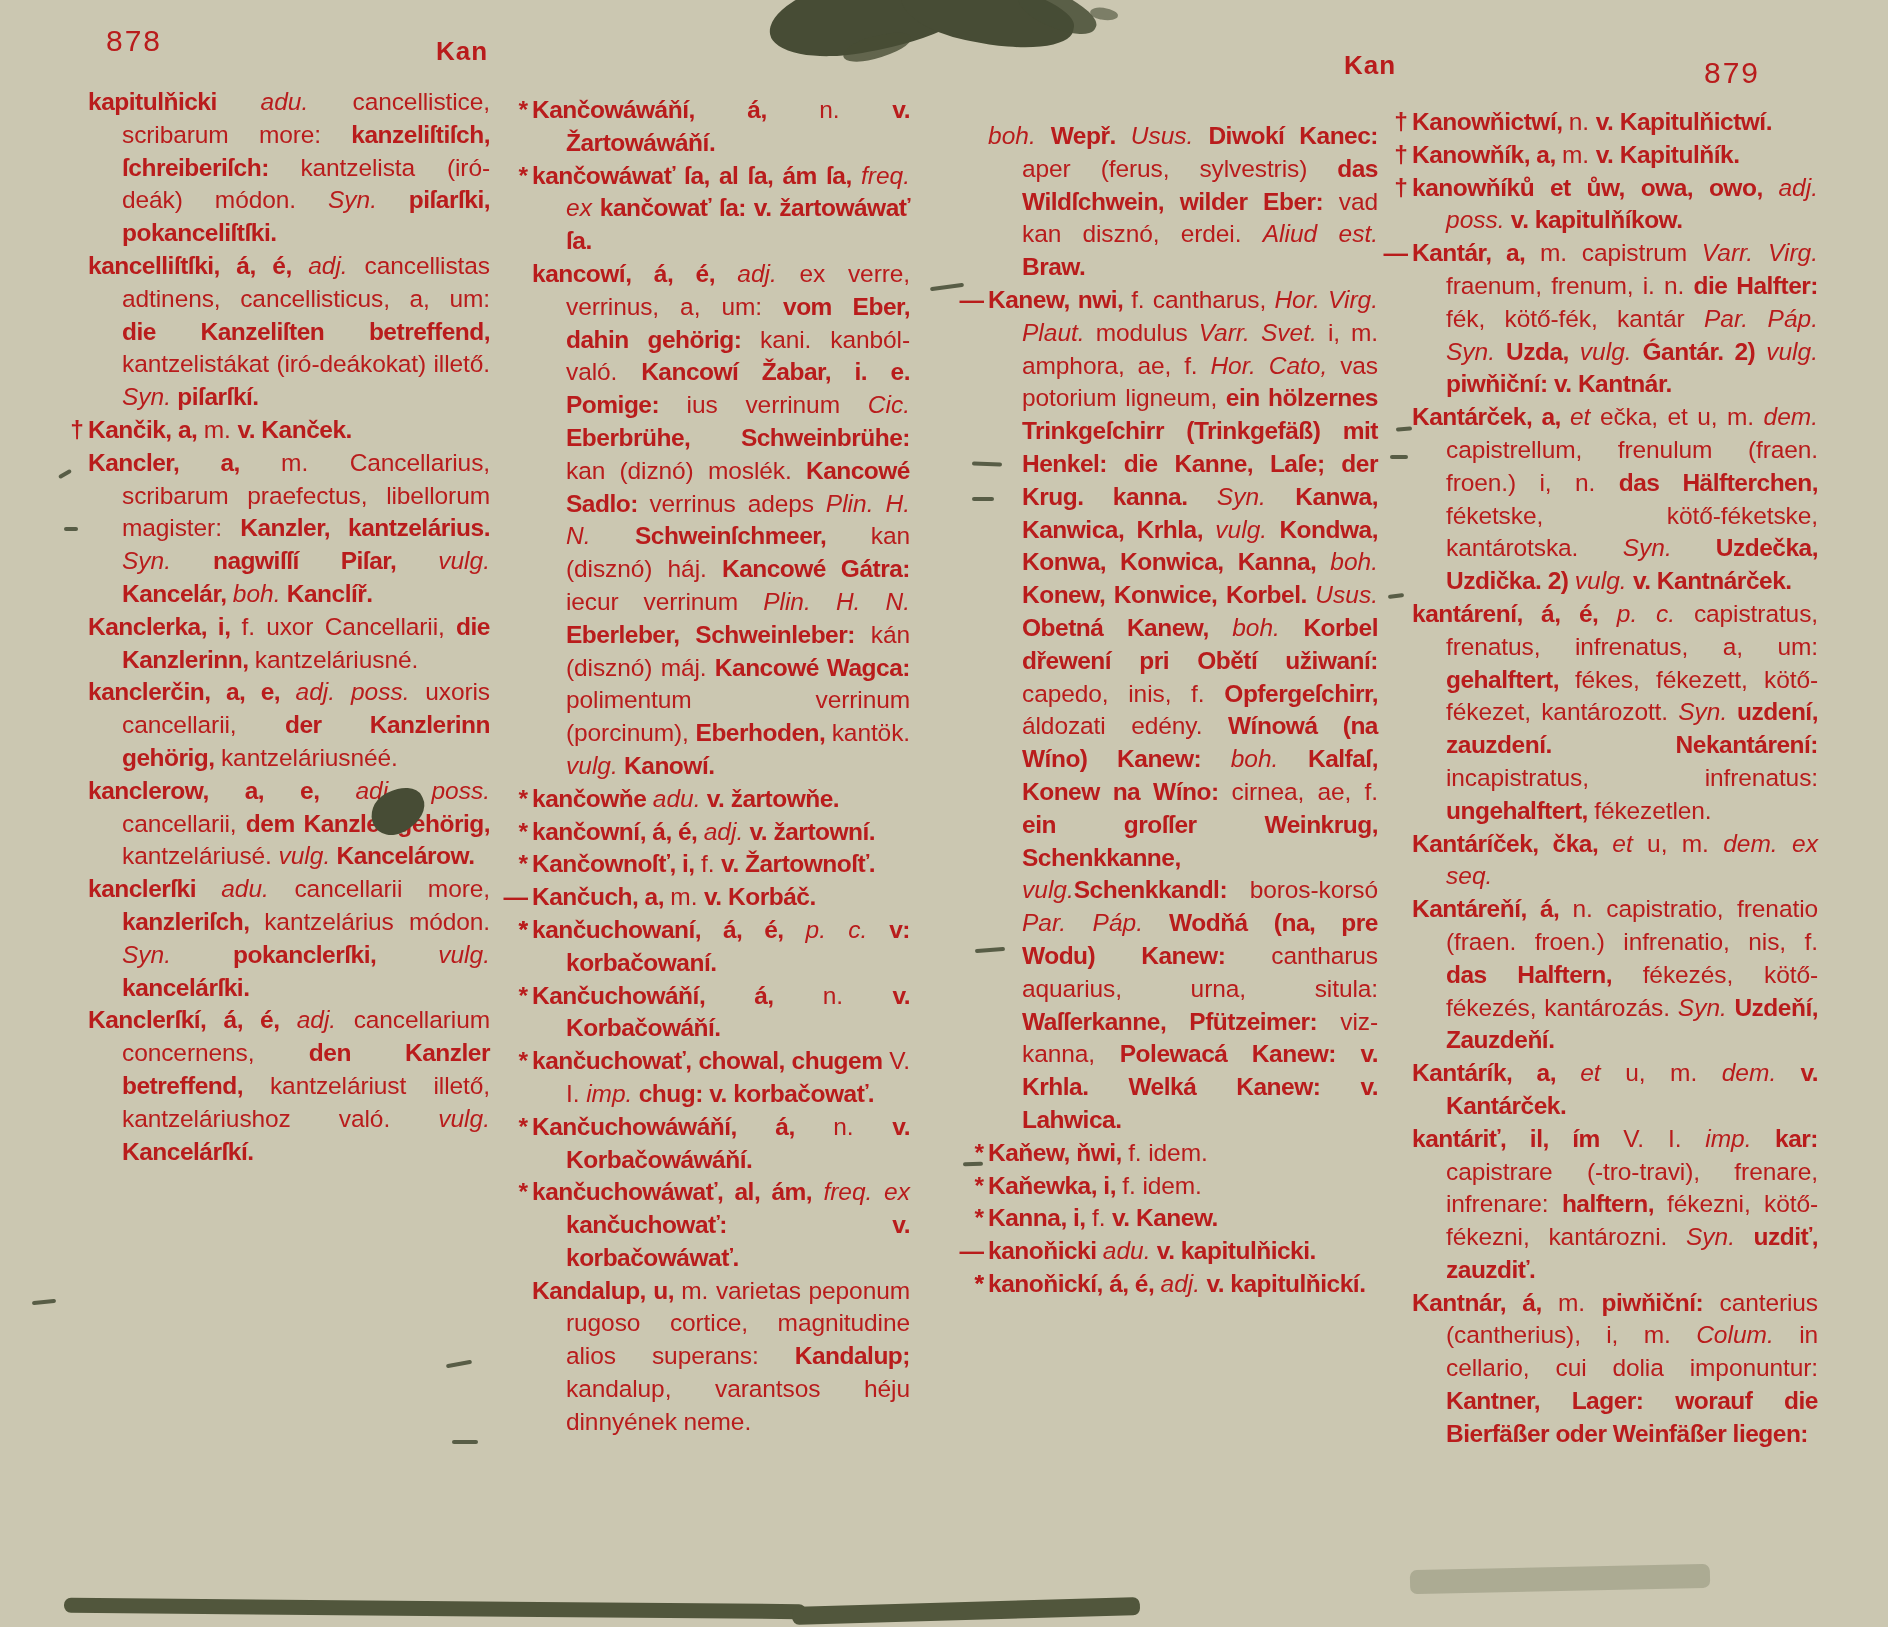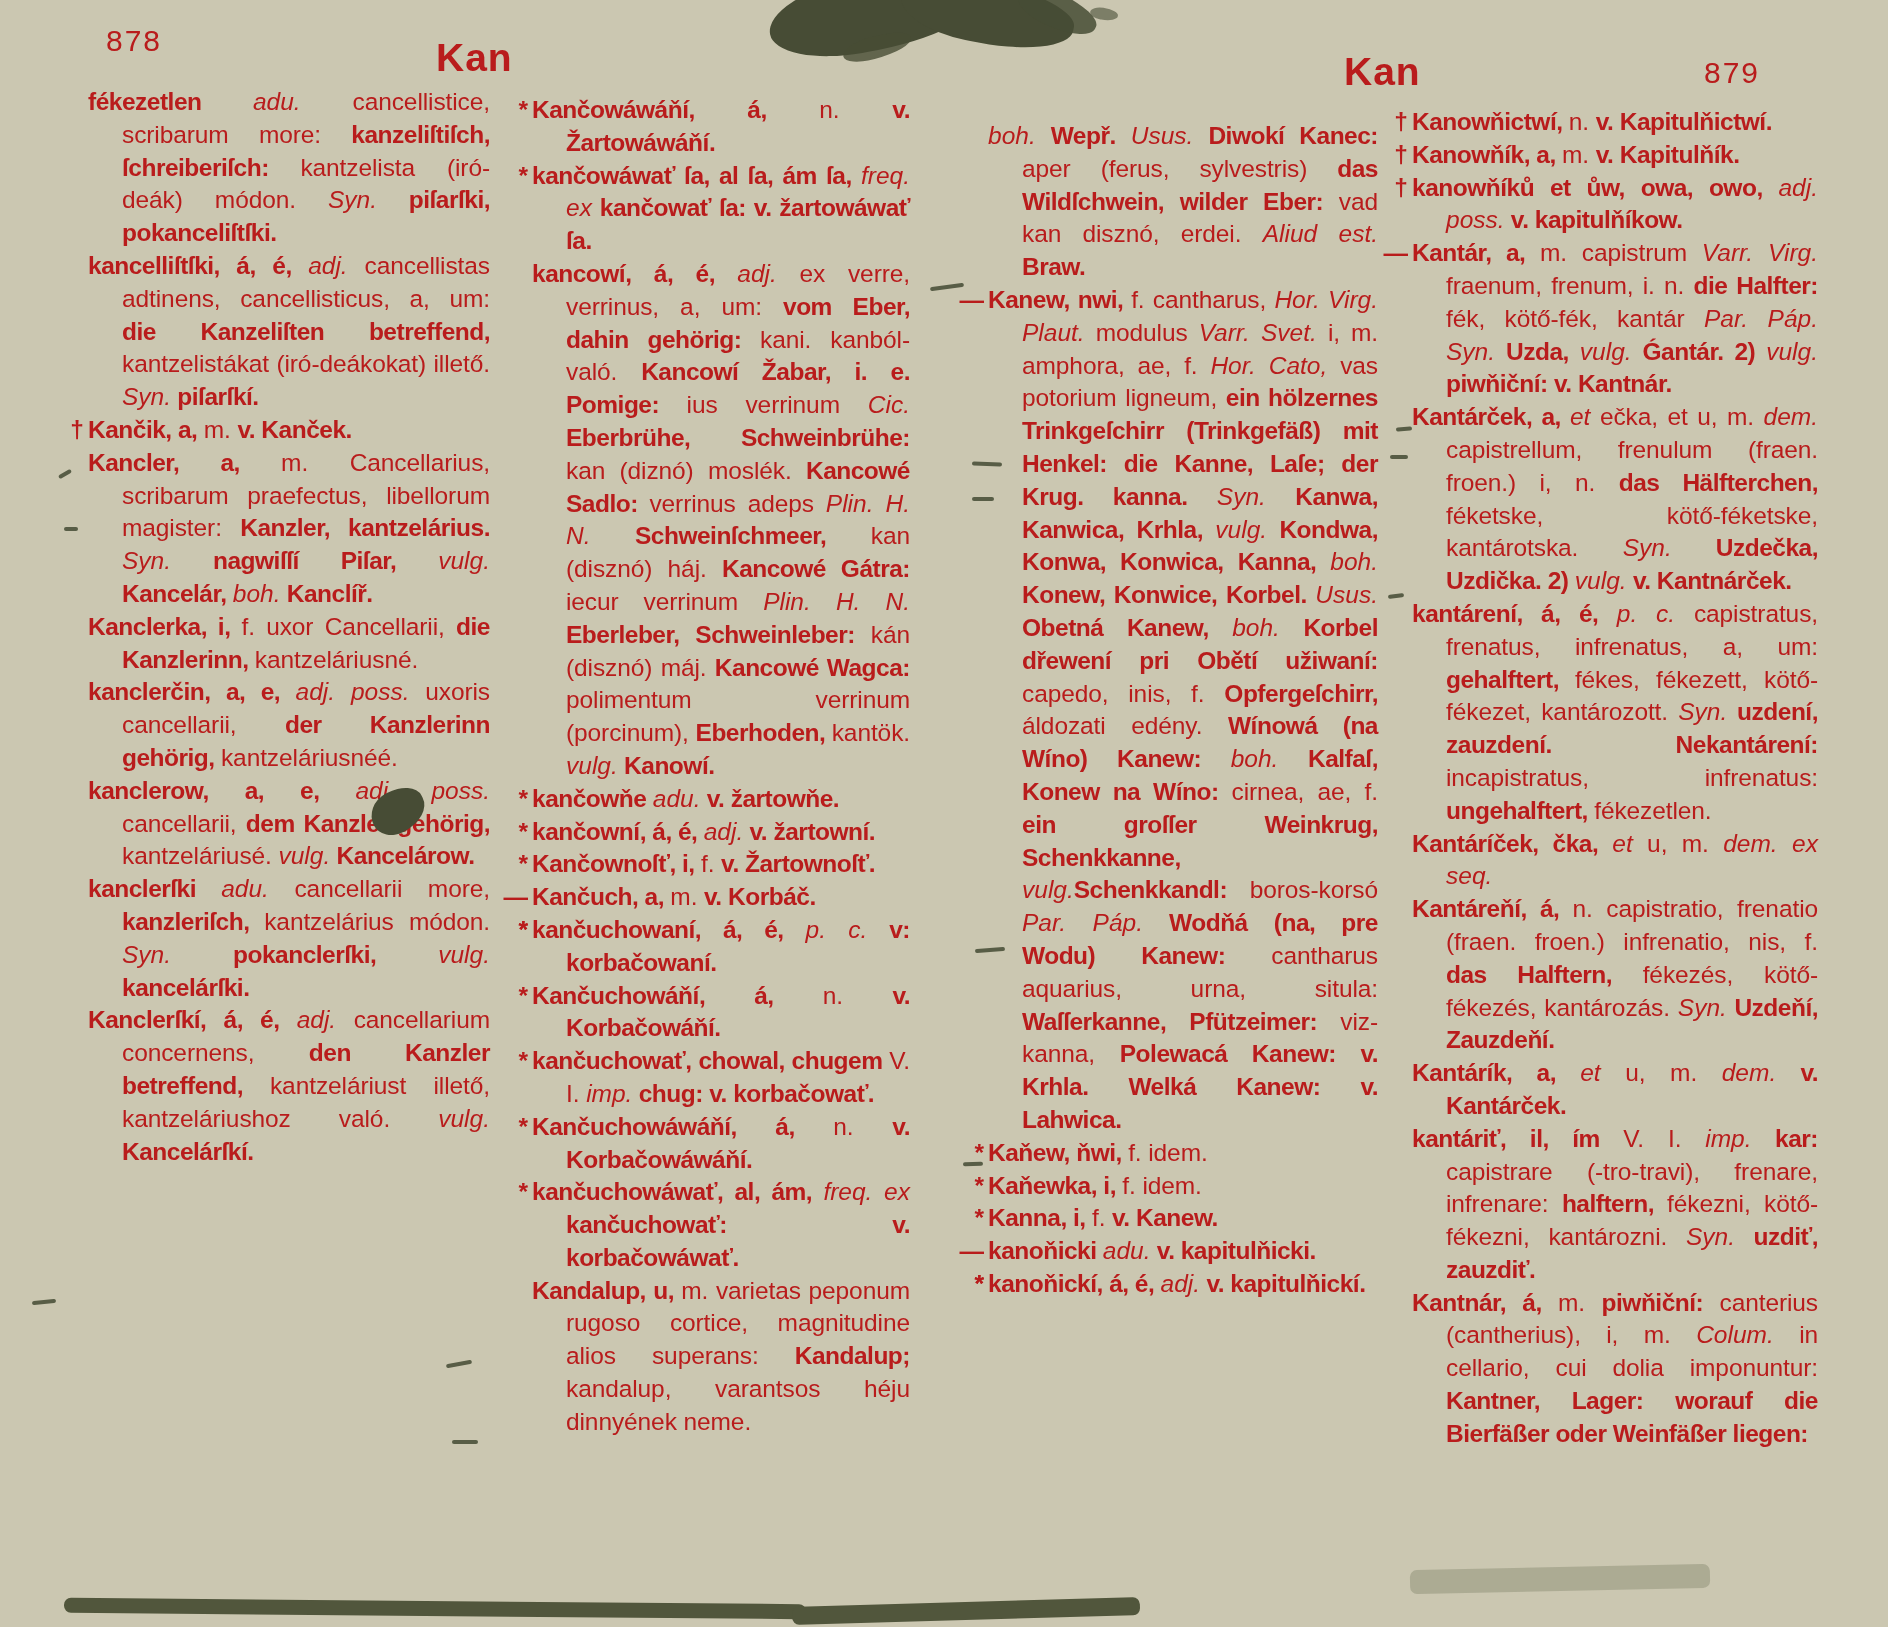--- a/index.html
+++ b/index.html
@@ -3,21 +3,21 @@
 <meta charset="utf-8">
 <style>
   html,body{margin:0;padding:0;background:#9a967f;}
   .scan{position:relative;width:1888px;height:1627px;overflow:hidden;
         background:#cbc7b1;
         background-image:radial-gradient(ellipse at 50% 42%, #d2ceba 0%, #cbc7b1 60%, #c2be a8 100%);
         font-family:Liberation Sans, sans-serif;color:#b91c1c;}
   .pn{position:absolute;font-size:30px;letter-spacing:2px;}
   #pn-left{left:106px;top:24px;}
   #pn-right{left:1704px;top:56px;}
-  .rh{position:absolute;font-weight:bold;font-size:39px;letter-spacing:1px;}
+  .rh{position:absolute;font-weight:bold;font-size:26px;letter-spacing:1px;}
   #rh-left{left:436px;top:36px;}
   #rh-right{left:1344px;top:50px;}
   .col{position:absolute;text-align:justify;font-size:24.5px;line-height:32.8px;}
   #col-l0{left:88px;top:86px;width:402px;}
   #col-l1{left:532px;top:94px;width:378px;}
   #col-r0{left:988px;top:120px;width:390px;}
   #col-r1{left:1412px;top:106px;width:406px;}
   .entry{margin:0;padding-left:34px;text-indent:-34px;position:relative;}
   .mk{position:absolute;left:-38px;top:0;width:34px;text-align:right;text-indent:0;
       font-weight:bold;}
@@ -31,21 +31,21 @@
 </head>
 <body>
 
 <div class="scan">
   <div class="pn" id="pn-left">878</div>
   <div class="rh" id="rh-left">Kan</div>
   <div class="rh" id="rh-right">Kan</div>
   <div class="pn" id="pn-right">879</div>
 
   <div class="col" id="col-l0">
-      <p class="entry"><span class="seg-b">fékezetlen </span><span class="seg-i">adu.</span><span class="seg-n"> cancellistice, scribarum more: </span><span class="seg-b">kanzeliſtiſch, ſchreiberiſch: </span><span class="seg-n">kantzelista (iró-deák) módon. </span><span class="seg-i">Syn.</span><span class="seg-b"> piſarſki, pokanceliſtſki.</span></p>
+      <p class="entry"><span class="seg-b">kapitulňicki </span><span class="seg-i">adu.</span><span class="seg-n"> cancellistice, scribarum more: </span><span class="seg-b">kanzeliſtiſch, ſchreiberiſch: </span><span class="seg-n">kantzelista (iró-deák) módon. </span><span class="seg-i">Syn.</span><span class="seg-b"> piſarſki, pokanceliſtſki.</span></p>
       <p class="entry"><span class="seg-b">kancelliſtſki, á, é, </span><span class="seg-i">adj.</span><span class="seg-n"> cancellistas adtinens, cancellisticus, a, um: </span><span class="seg-b">die Kanzeliſten betreffend, </span><span class="seg-n">kantzelistákat (iró-deákokat) illető. </span><span class="seg-i">Syn.</span><span class="seg-b"> piſarſkí.</span></p>
       <p class="entry"><span class="mk">†</span><span class="seg-b">Kančik, a, </span><span class="seg-n">m. </span><span class="seg-b">v. Kanček.</span></p>
       <p class="entry"><span class="seg-b">Kancler, a, </span><span class="seg-n">m. Cancellarius, scribarum praefectus, libellorum magister: </span><span class="seg-b">Kanzler, kantzelárius. </span><span class="seg-i">Syn.</span><span class="seg-b"> nagwiſſí Piſar, </span><span class="seg-i">vulg.</span><span class="seg-b"> Kancelár, </span><span class="seg-i">boh.</span><span class="seg-b"> Kanclíř.</span></p>
       <p class="entry"><span class="seg-b">Kanclerka, i, </span><span class="seg-n">f. uxor Cancellarii, </span><span class="seg-b">die Kanzlerinn, </span><span class="seg-n">kantzeláriusné.</span></p>
       <p class="entry"><span class="seg-b">kanclerčin, a, e, </span><span class="seg-i">adj. poss.</span><span class="seg-n"> uxoris cancellarii, </span><span class="seg-b">der Kanzlerinn gehörig, </span><span class="seg-n">kantzeláriusnéé.</span></p>
       <p class="entry"><span class="seg-b">kanclerow, a, e, </span><span class="seg-i">adj. poss.</span><span class="seg-n"> cancellarii, </span><span class="seg-b">dem Kanzler gehörig, </span><span class="seg-n">kantzeláriusé. </span><span class="seg-i">vulg.</span><span class="seg-b"> Kancelárow.</span></p>
       <p class="entry"><span class="seg-b">kanclerſki </span><span class="seg-i">adu.</span><span class="seg-n"> cancellarii more, </span><span class="seg-b">kanzleriſch, </span><span class="seg-n">kantzelárius módon. </span><span class="seg-i">Syn.</span><span class="seg-b"> pokanclerſki, </span><span class="seg-i">vulg.</span><span class="seg-b"> kancelárſki.</span></p>
       <p class="entry"><span class="seg-b">Kanclerſkí, á, é, </span><span class="seg-i">adj.</span><span class="seg-n"> cancellarium concernens, </span><span class="seg-b">den Kanzler betreffend, </span><span class="seg-n">kantzeláriust illető, kantzeláriushoz való. </span><span class="seg-i">vulg.</span><span class="seg-b"> Kancelárſkí.</span></p>
     </div>
   <div class="col" id="col-l1">

